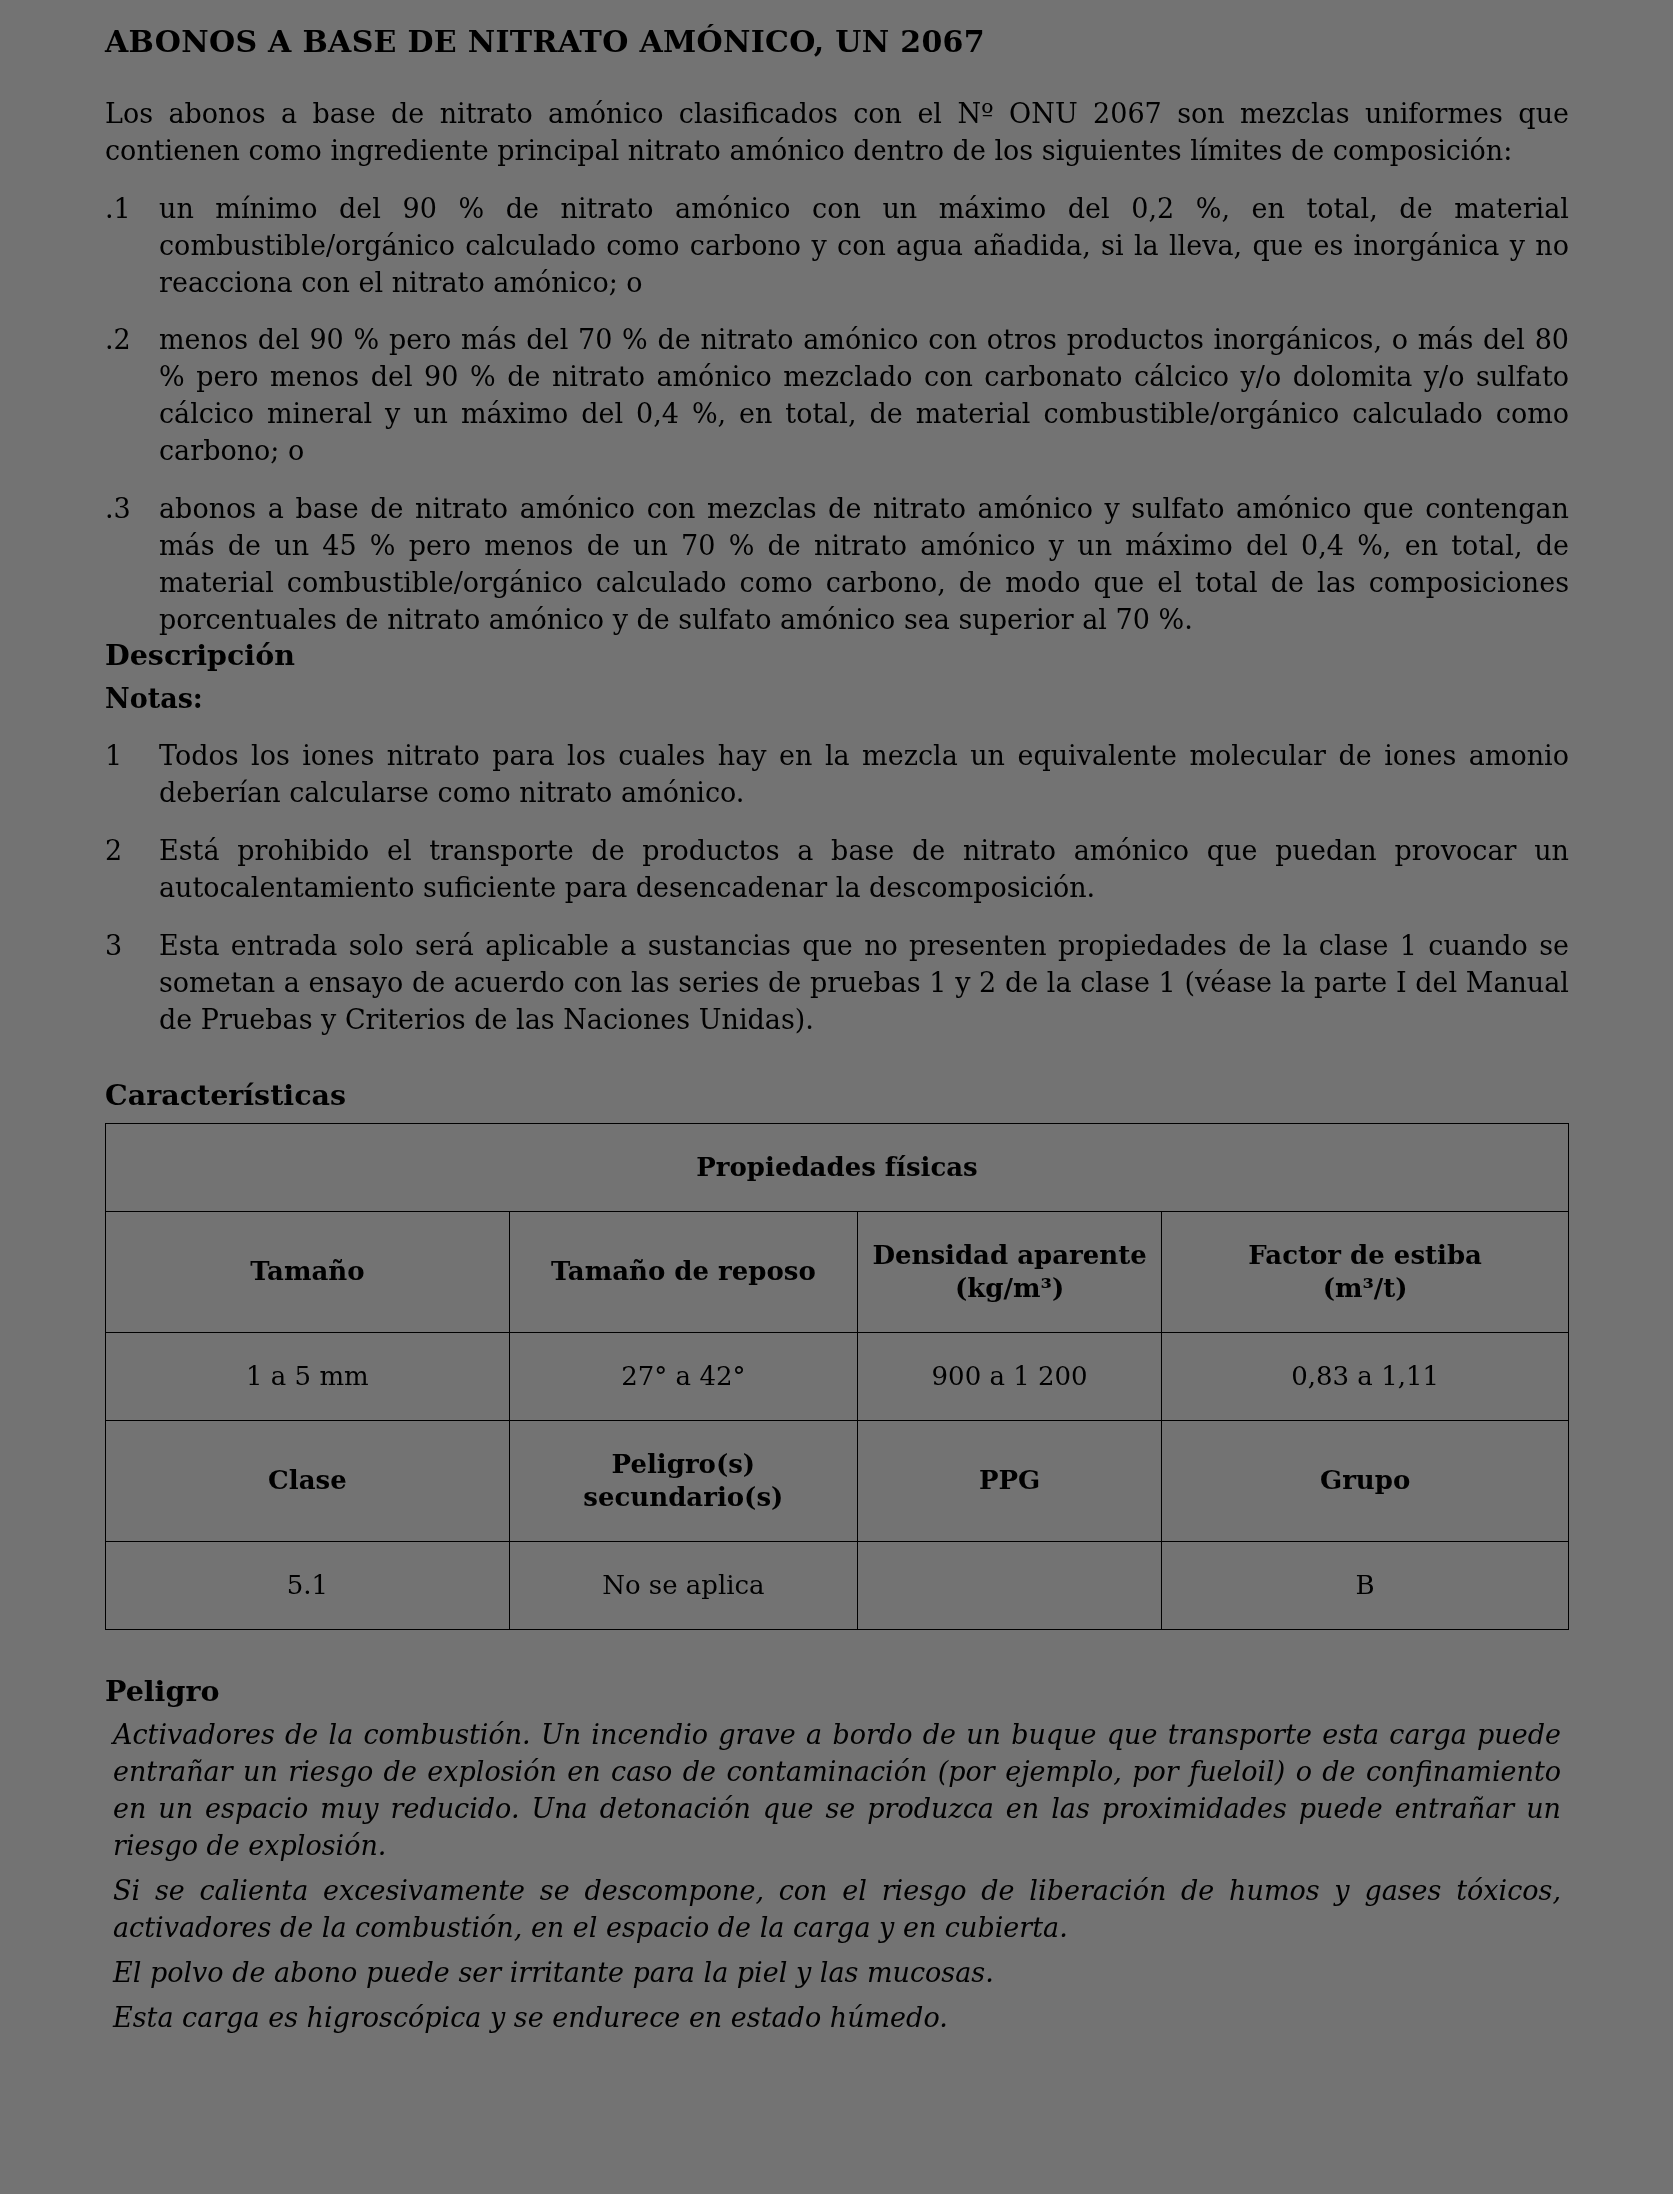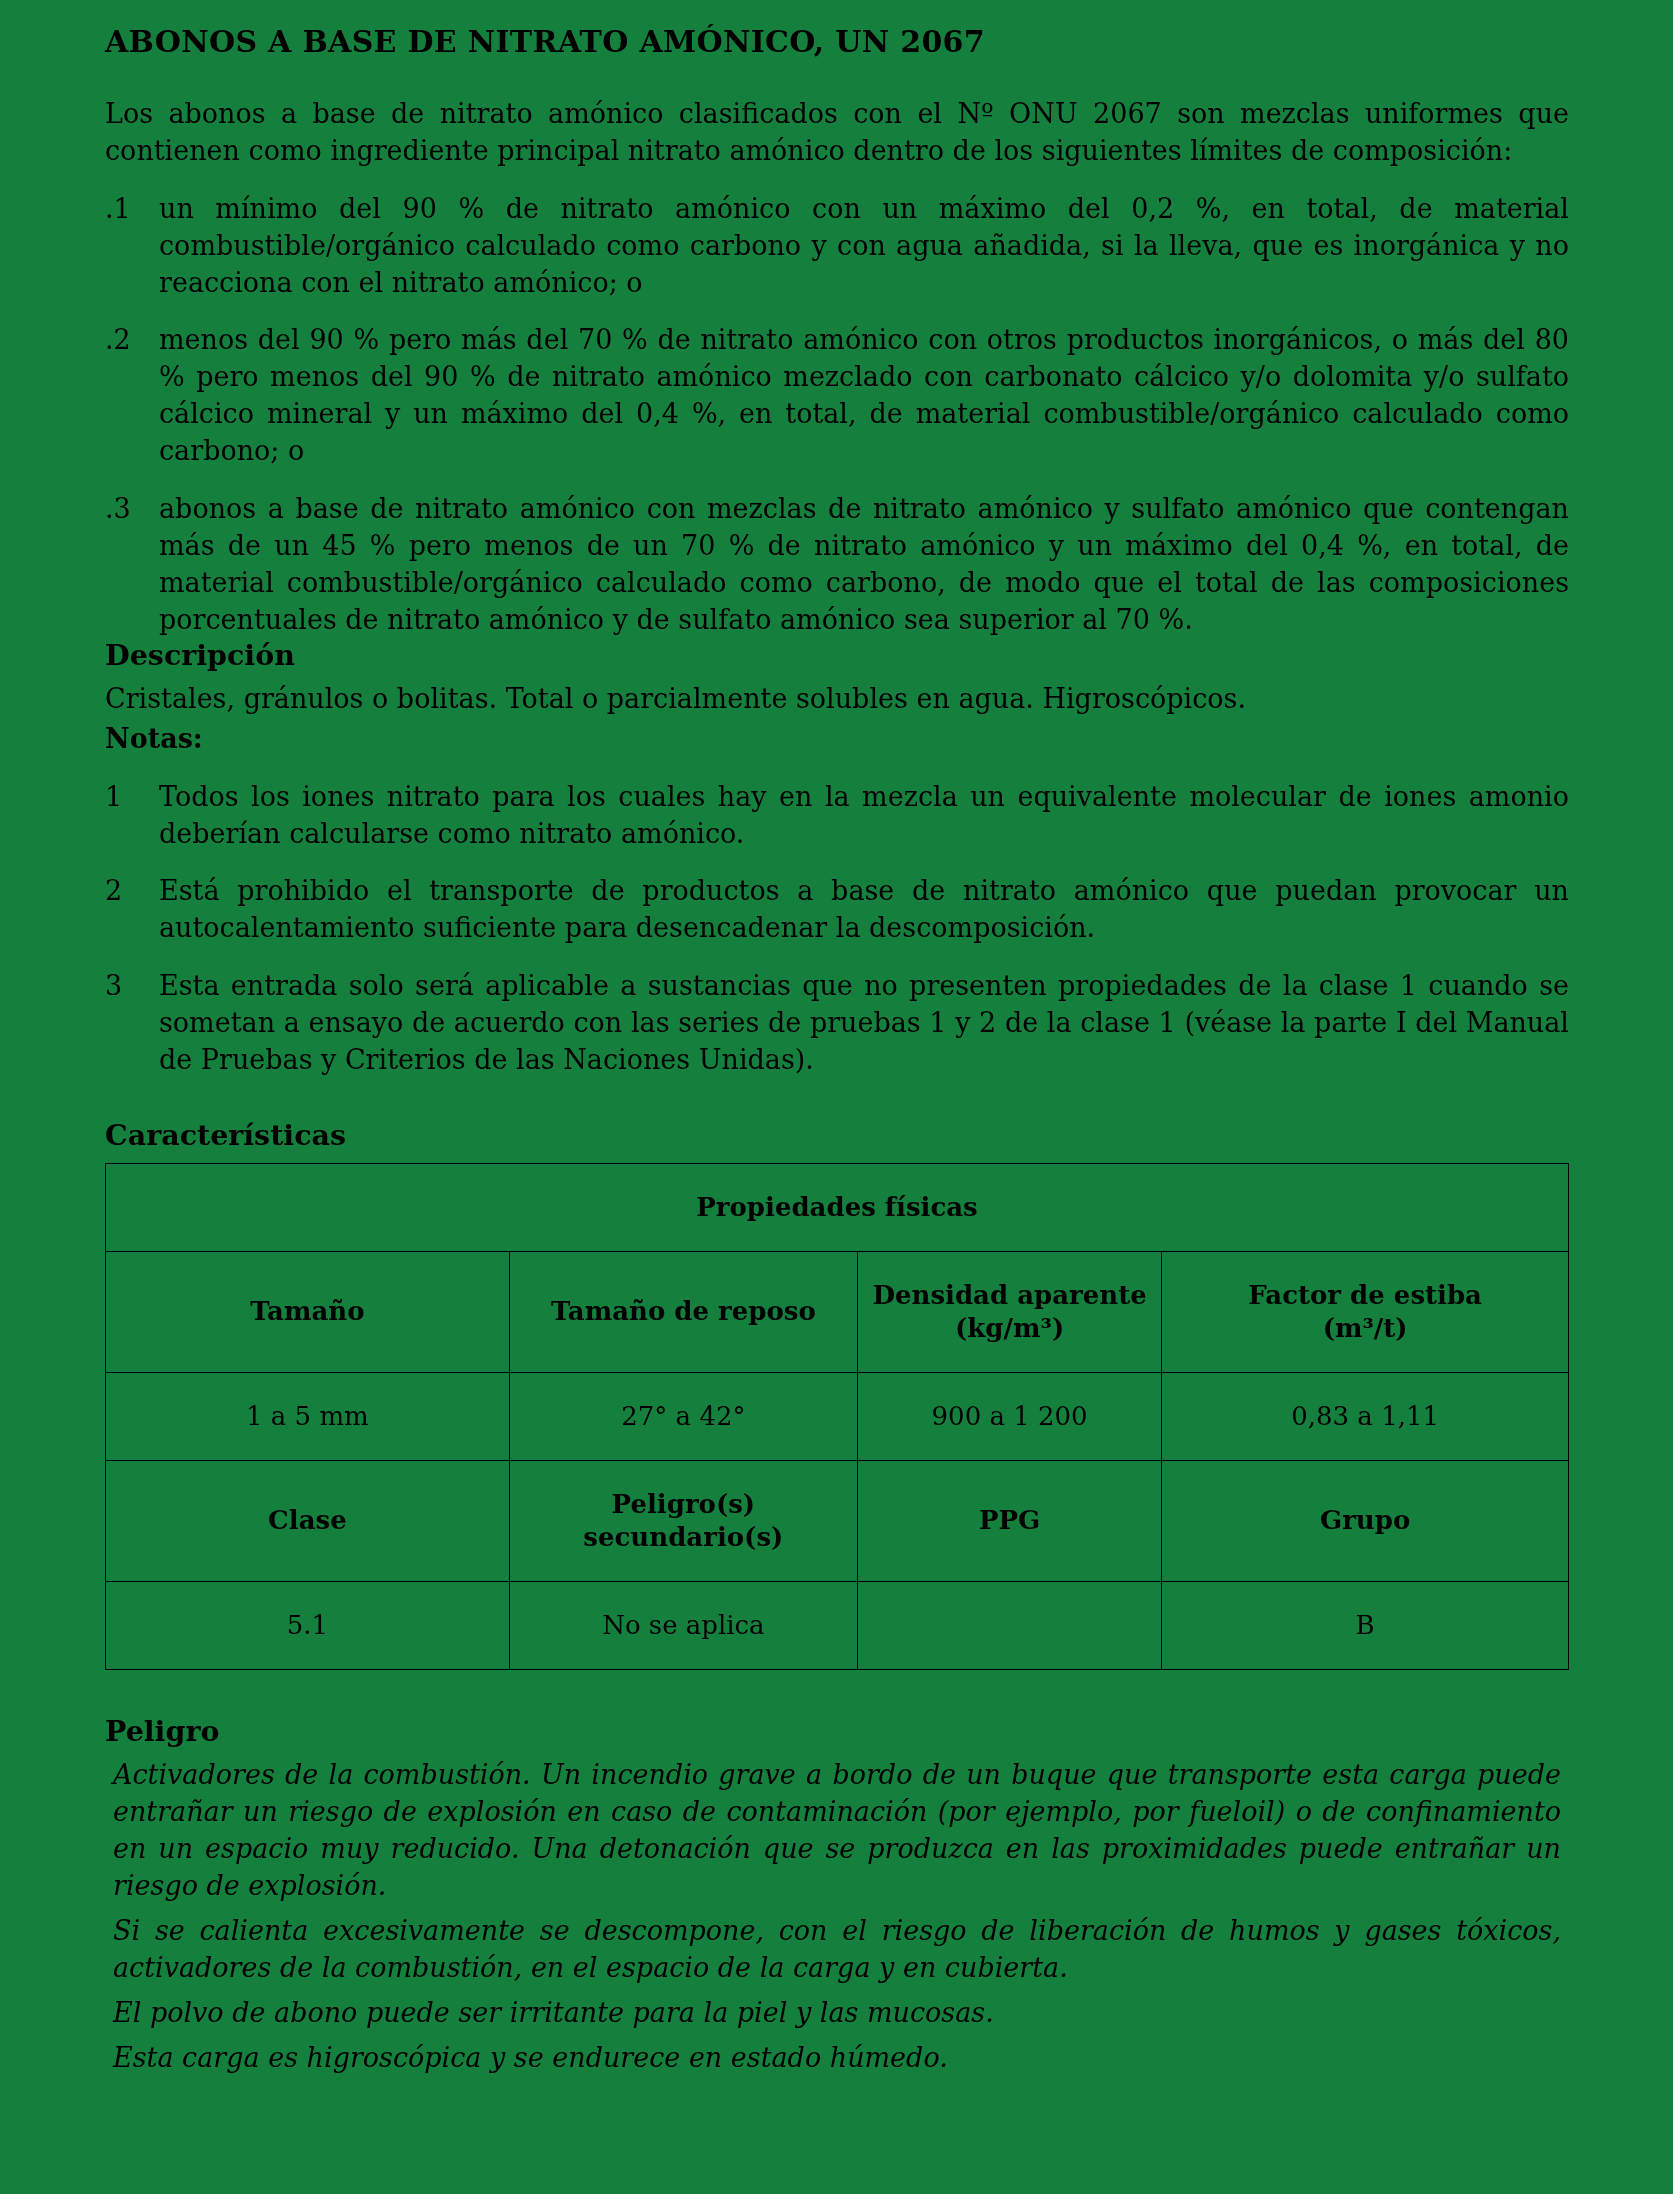--- a/index.html
+++ b/index.html
@@ -8,21 +8,21 @@
     width: 1673px;
     height: 2194px;
     font-family: "DejaVu Serif", "Liberation Serif", serif;
     color: #000000;
     position: relative;
   }
   .page {
     width: 1673px;
     min-height: 2194px;
     padding: 24px 104px 32px 105px;
-    background: #15803d;
+    background: #737373;
   }
   h1.title {
     font-size: 30px;
     font-weight: bold;
     letter-spacing: 0.3px;
     margin-bottom: 36px;
   }
   .body-text {
     font-size: 27px;
     line-height: 37px;
@@ -93,21 +93,20 @@
       <span class="marker">.2</span>
       <p class="body-text hang-text">menos del 90 % pero más del 70 % de nitrato amónico con otros productos inorgánicos, o más del 80 % pero menos del 90 % de nitrato amónico mezclado con carbonato cálcico y/o dolomita y/o sulfato cálcico mineral y un máximo del 0,4 %, en total, de material combustible/orgánico calculado como carbono; o</p>
     </div>
     <div class="hang">
       <span class="marker">.3</span>
       <p class="body-text hang-text">abonos a base de nitrato amónico con mezclas de nitrato amónico y sulfato amónico que contengan más de un 45 % pero menos de un 70 % de nitrato amónico y un máximo del 0,4 %, en total, de material combustible/orgánico calculado como carbono, de modo que el total de las composiciones porcentuales de nitrato amónico y de sulfato amónico sea superior al 70 %.</p>
     </div>
   </div>
 
   <h2 class="section">Descripción</h2>
-  <p class="body-text">Cristales, gránulos o bolitas. Total o parcialmente solubles en agua. Higroscópicos.</p>
   <p class="notes-label">Notas:</p>
 
   <div>
     <div class="hang">
       <span class="marker">1</span>
       <p class="body-text hang-text">Todos los iones nitrato para los cuales hay en la mezcla un equivalente molecular de iones amonio deberían calcularse como nitrato amónico.</p>
     </div>
     <div class="hang">
       <span class="marker">2</span>
       <p class="body-text hang-text">Está prohibido el transporte de productos a base de nitrato amónico que puedan provocar un autocalentamiento suficiente para desencadenar la descomposición.</p>

